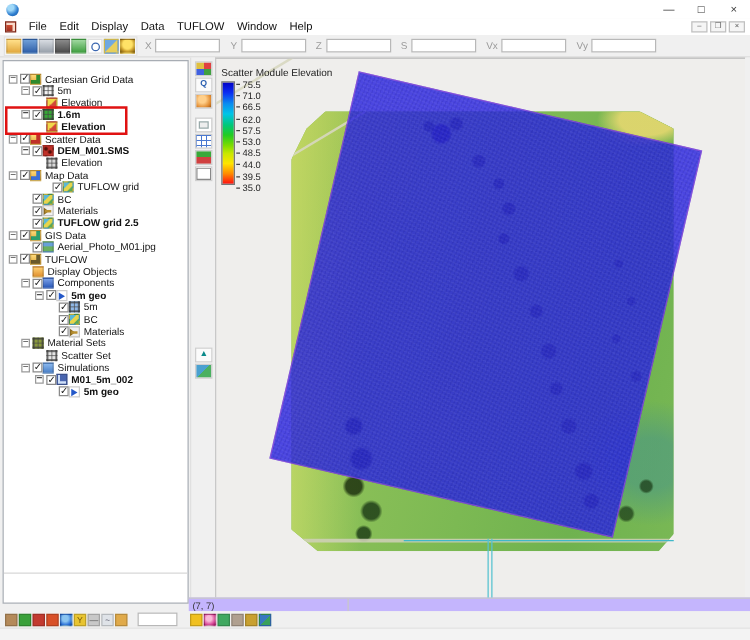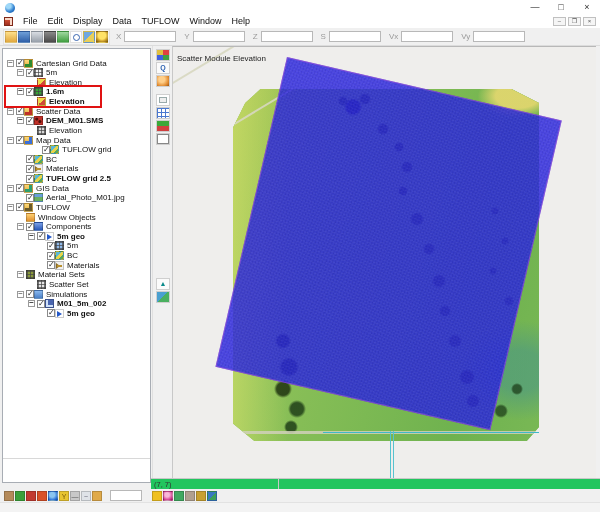--- a/index.html
+++ b/index.html
@@ -142,21 +142,21 @@
   .cyan-v1{position:absolute;left:217px;top:384px;width:1px;height:48px;background:#57c2cf;z-index:3}
   .cyan-v2{position:absolute;left:220px;top:384px;width:1px;height:48px;background:#57c2cf;z-index:3}
   .blue-grid{position:absolute;left:114px;top:10px;width:282px;height:318px;z-index:4;
     transform:rotate(13deg);transform-origin:top left;
     background-color:rgba(43,37,222,.84);
     background-image:repeating-linear-gradient(13deg,rgba(255,255,255,.05) 0 1px,transparent 1px 3px),
                      repeating-linear-gradient(103deg,rgba(0,0,110,.12) 0 1px,transparent 1px 3px);
     border:1px solid rgba(205,95,215,.45)}
 
   
-  .statusbar{position:absolute;left:151px;top:478px;width:449px;height:11px;background:#22c55e;border-top:1px solid #c8c8c8;display:flex;align-items:center}
+  .statusbar{position:absolute;left:151px;top:478px;width:449px;height:11px;background:#c4b5fd;border-top:1px solid #c8c8c8;display:flex;align-items:center}
   .status-coords{font-size:7.5px;color:#333;padding-left:3px;width:128px;border-right:1px solid #c8c8c8;height:100%;line-height:11px}
 
   
   .modulebar{position:absolute;left:0;top:489px;width:600px;height:13px;background:#f0f0f0;display:flex;align-items:center}
   .mod-group{display:flex;gap:1px;margin-left:4px}
   .mb-btn{width:10px;height:10px;border:1px solid rgba(0,0,0,.18);font-size:7px;line-height:9px;text-align:center;color:#fff}
   .mb-house{background:#b48a5a}
   .mb-green-grid{background:#3aa03a}
   .mb-scatter{background:#c23a30}
   .mb-arrow{background:#d85028}
@@ -355,21 +355,21 @@
           <div class="slot">
             <div class="exp">−</div>
           </div>
           <div class="cb"></div>
           <div class="ic i-folder b-dark"></div>
           <span>TUFLOW</span>
         </div>
         <div class="trow" style="top: 163.08px; left: 13px;">
           <div class="slot"></div>
           <div class="ic i-command-objects"></div>
-          <span>Window Objects</span>
+          <span>Display Objects</span>
         </div>
         <div class="trow" style="top: 172.71px; left: 13px;">
           <div class="slot">
             <div class="exp">−</div>
           </div>
           <div class="cb"></div>
           <div class="ic i-components"></div>
           <span>Components</span>
         </div>
         <div class="trow b" style="top: 182.34px; left: 24px;">
@@ -445,20 +445,35 @@
       <div class="vt-btn vt-grid" style="top: 61px;"></div>
       <div class="vt-btn vt-contours" style="top: 74px;"></div>
       <div class="vt-btn vt-corners" style="top: 87px;"></div>
       <div class="vt-btn vt-plot-up" style="top: 232px;">▲</div>
       <div class="vt-btn vt-plot-data" style="top: 245px;"></div>
     </div>
 
   <div class="graphics">
     <div class="legend">
       <div class="legend-title">Scatter Module Elevation</div>
+      <div class="legend-body">
+        <div class="legend-bar"></div>
+        <div class="legend-labels" id="legend-labels">
+            <div class="lleg">75.5</div>
+            <div class="lleg">71.0</div>
+            <div class="lleg">66.5</div>
+            <div class="lleg">62.0</div>
+            <div class="lleg">57.5</div>
+            <div class="lleg">53.0</div>
+            <div class="lleg">48.5</div>
+            <div class="lleg">44.0</div>
+            <div class="lleg">39.5</div>
+            <div class="lleg">35.0</div>
+          </div>
+      </div>
     </div>
     <div class="photo"></div>
     <div class="road-diag" style="z-index:2"></div>
     <div class="photo" style="background:none;z-index:2">
       <div class="road-diag"></div>
       <div class="road-bottom"></div>
     </div>
     <div class="cyan-h"></div>
     <div class="cyan-v1"></div>
     <div class="cyan-v2"></div>

